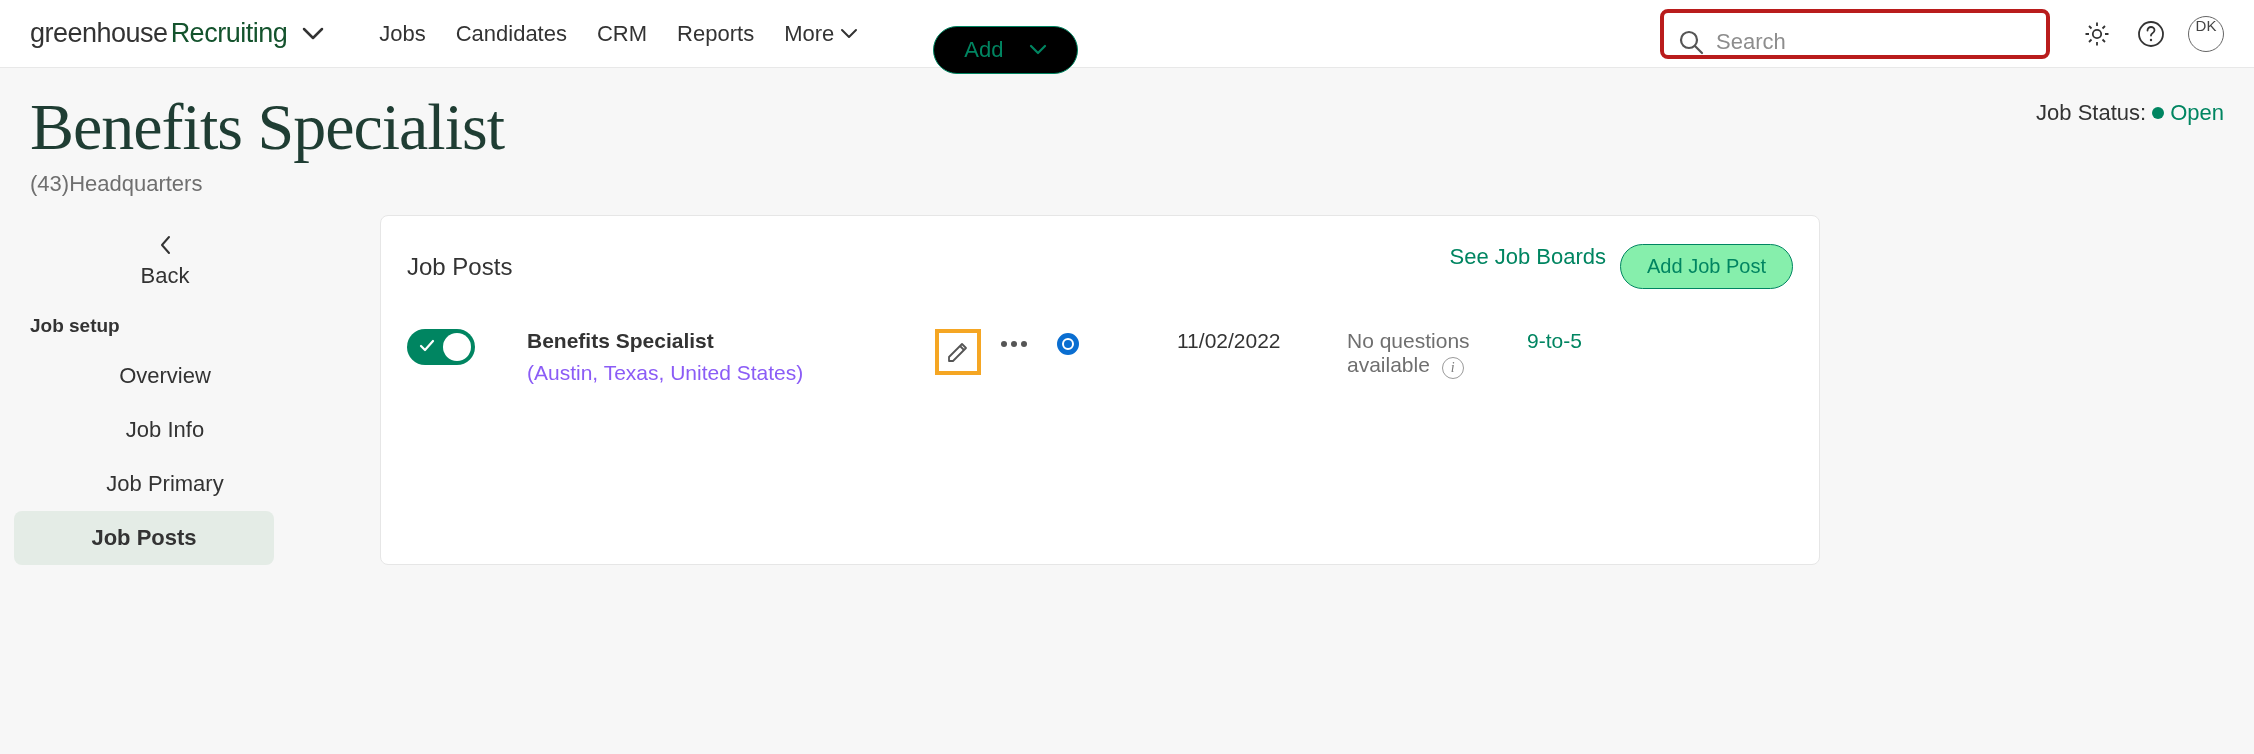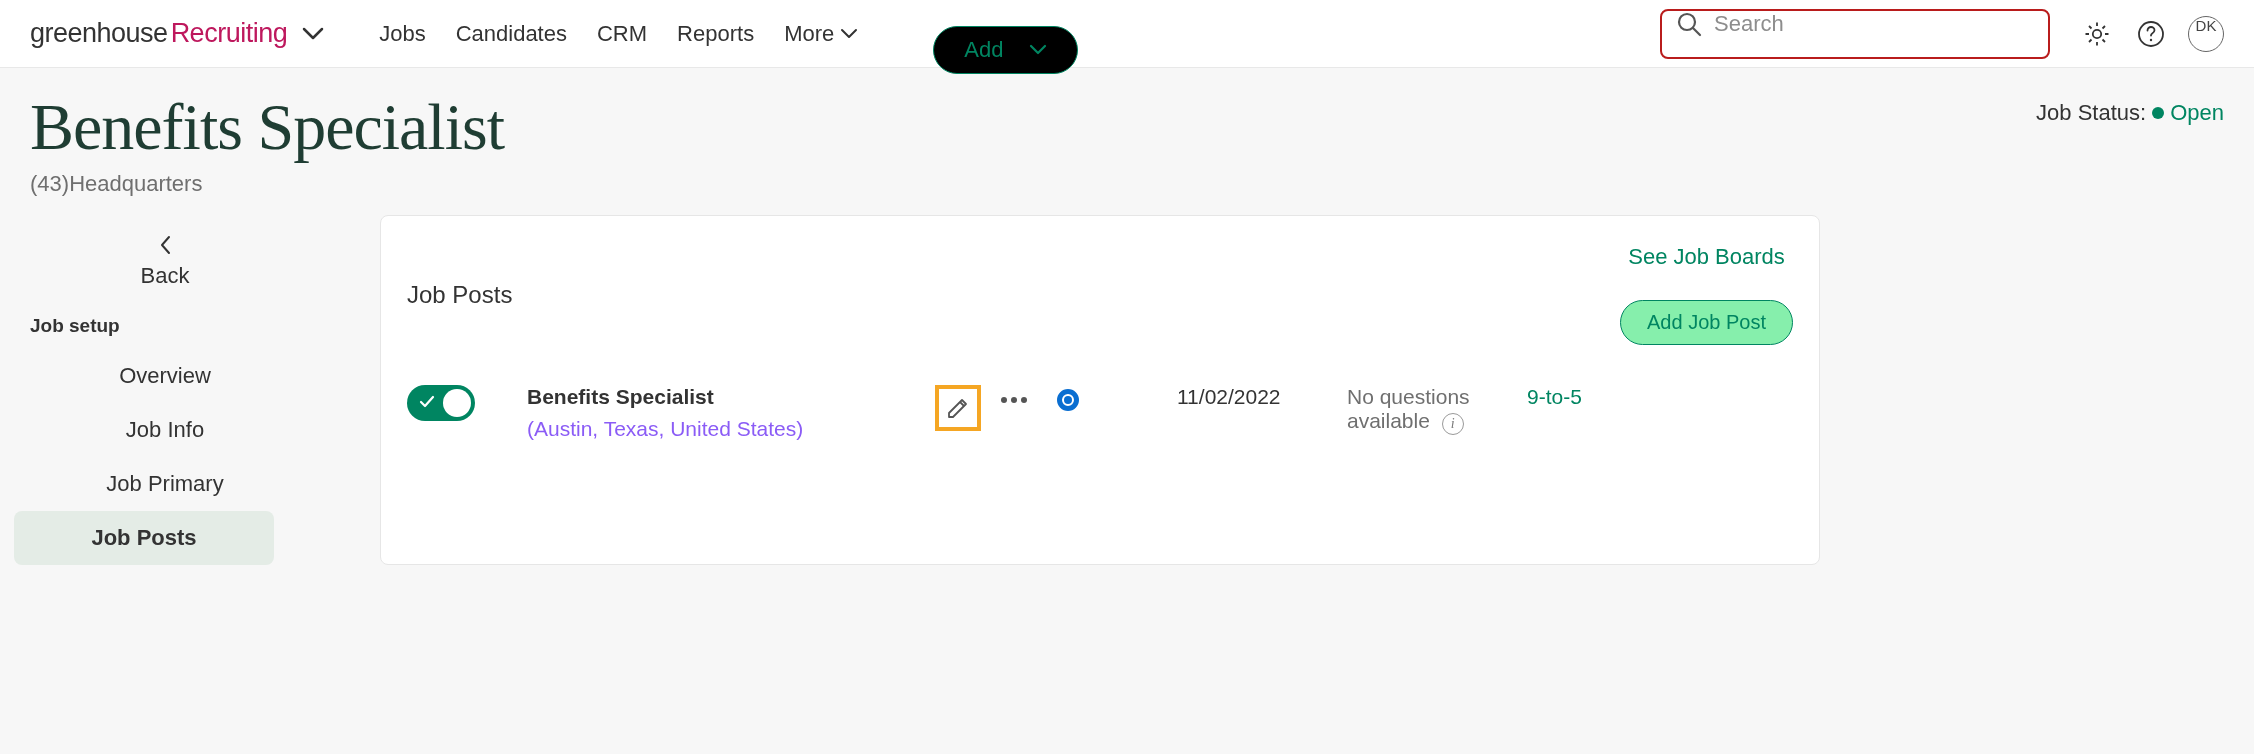--- a/index.html
+++ b/index.html
@@ -20,21 +20,21 @@
     padding: 0 30px;
   }
   .brand {
     display: flex;
     align-items: center;
     gap: 3px;
     font-size: 27px;
     letter-spacing: -0.5px;
   }
   .brand .g1 { color: #333; font-weight: 400; }
-  .brand .g2 { color: #be185d; font-weight: 400; }
+  .brand .g2 { color: #14532d; font-weight: 400; }
   .brand-caret { margin-left: 12px; }
   .nav-links {
     display: flex;
     gap: 30px;
     margin-left: 55px;
     font-size: 22px;
     color: #333;
   }
   .nav-links > div { cursor: pointer; display:flex; align-items:center; gap:6px; }
   .add-btn {
@@ -48,22 +48,22 @@
     display: flex;
     align-items: center;
     gap: 26px;
     cursor: pointer;
     background:#000000;
     margin-top:33px;
   }
   .spacer { flex: 1; }
   .search-box {
     display: flex;
-    align-items: flex-start;
-    border: 2px solid #b91c1c;
+    align-items: flex-end;
+    border: 4px solid #b91c1c;
     border-radius: 8px;
     width: 390px;
     height: 50px;
     padding: 0 14px;
     background:#fff;
   }
   .search-box input {
     border: none;
     outline: none;
     font-size: 22px;
@@ -157,21 +157,21 @@
     border: 1px solid #e6e6e6;
     border-radius: 8px;
     margin-left: 80px;
     width: 1440px;
     padding: 28px 26px 50px 26px;
   }
   .panel-head {
     display:flex; align-items:center;
   }
   .panel-title { font-size: 24px; color:#333; }
-  .panel-head .links { margin-left:auto; display:flex; align-items:center; gap:30px;flex-direction:column; }
+  .panel-head .links { margin-left:auto; display:flex; gap:14px; }
   .see-boards { color:#008561; font-size:22px; cursor:pointer; }
   .add-post-btn {
     border: 1.5px solid #008561;
     color:#008561;
     border-radius: 999px;
     padding: 10px 26px;
     font-size: 20px;
     cursor:pointer;
     background:#86efac;
   }

